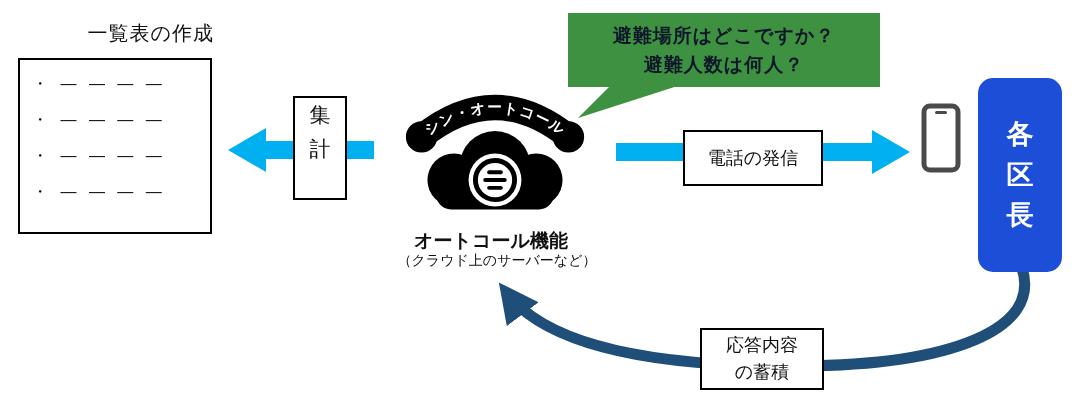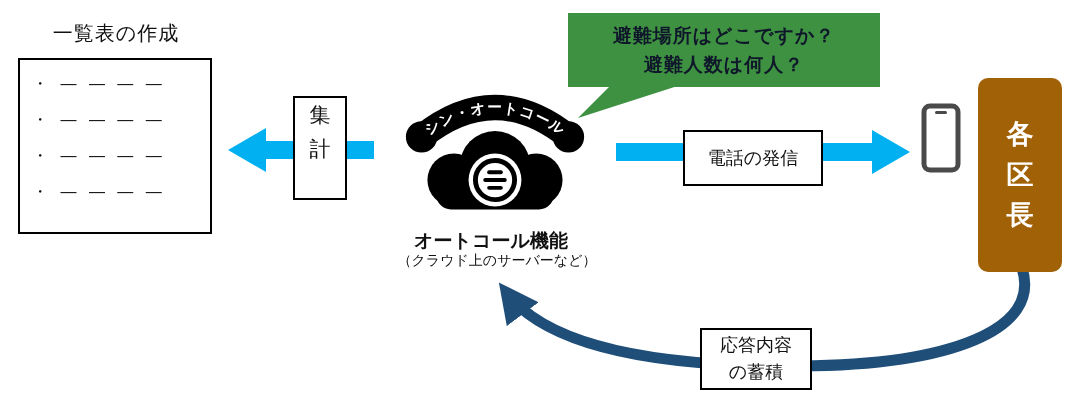--- a/index.html
+++ b/index.html
@@ -2,21 +2,21 @@
 <html><head>
 <meta charset="utf-8">
 <style>
   html,body{margin:0;padding:0;background:#ffffff;}
   #canvas{
     position:relative;width:1077px;height:406px;background:#ffffff;overflow:hidden;
     font-family:"Liberation Sans",sans-serif;color:#111;
   }
   .abs{position:absolute;}
   
-  #list-title{left:18px;top:20px;width:196px;text-align:center;font-size:20px;letter-spacing:1px;font-family:Liberation Serif, serif;}
+  #list-title{left:18px;top:20px;width:196px;text-align:right;font-size:20px;letter-spacing:1px;font-family:Liberation Serif, serif;}
   #list-box{left:18px;top:58px;width:194px;height:176px;border:2px solid #000;background:#fff;
     box-sizing:border-box;padding:14px 12px;z-index:2;}
   .list-row{font-size:16px;letter-spacing:4px;margin-bottom:15px;white-space:nowrap;}
   
   #aggregate-box{left:293px;top:96px;width:54px;height:104px;border:2px solid #000;background:#fff;
     box-sizing:border-box;z-index:2;display:flex;align-items:flex-start;justify-content:center;}
   #aggregate-box .vtext{width:22px;font-size:21px;line-height:1.6;word-break:break-all;text-align:center;}
   
   #logo-wrap{left:393px;top:86px;width:204px;height:142px;z-index:1;}
   #autocall-name{left:371px;top:228px;width:240px;text-align:center;font-size:19px;font-weight:bold;}
@@ -25,26 +25,26 @@
   #bubble{left:568px;top:13px;width:312px;height:74px;background:#3F9142;color:#0f172a;z-index:2;
     display:flex;flex-direction:column;align-items:center;justify-content:center;
     font-size:19px;font-weight:bold;line-height:1.55;letter-spacing:1px;}
   
   #call-box{left:683px;top:130px;width:140px;height:56px;border:2px solid #000;background:#fff;
     box-sizing:border-box;z-index:2;display:flex;align-items:center;justify-content:center;font-size:18px;}
   
   #mobile-label{left:912px;top:50px;width:64px;text-align:center;font-size:17px;line-height:1.4;}
   #phone-icon{left:921px;top:103px;width:40px;height:70px;}
   
-  #chief-box{left:978px;top:78px;width:84px;height:194px;background:#a16207;border-radius:10px;z-index:2;
+  #chief-box{left:978px;top:78px;width:84px;height:194px;background:#1d4ed8;border-radius:15px;z-index:2;
     display:flex;align-items:center;justify-content:center;}
   #chief-box .vtext{width:30px;font-size:27px;line-height:1.5;font-weight:bold;color:#fff;
     word-break:break-all;text-align:center;}
   
-  #response-box{left:700px;top:328px;width:112px;height:62px;border:2px solid #000;background:#fff;
+  #response-box{left:700px;top:328px;width:124px;height:62px;border:2px solid #000;background:#fff;
     box-sizing:border-box;z-index:2;display:flex;flex-direction:column;align-items:center;justify-content:center;
     font-size:18px;line-height:1.5;}
   
   #arrows{left:0;top:0;width:1077px;height:406px;z-index:0;}
 </style>
 </head>
 <body>
 
 <div id="canvas">
 

